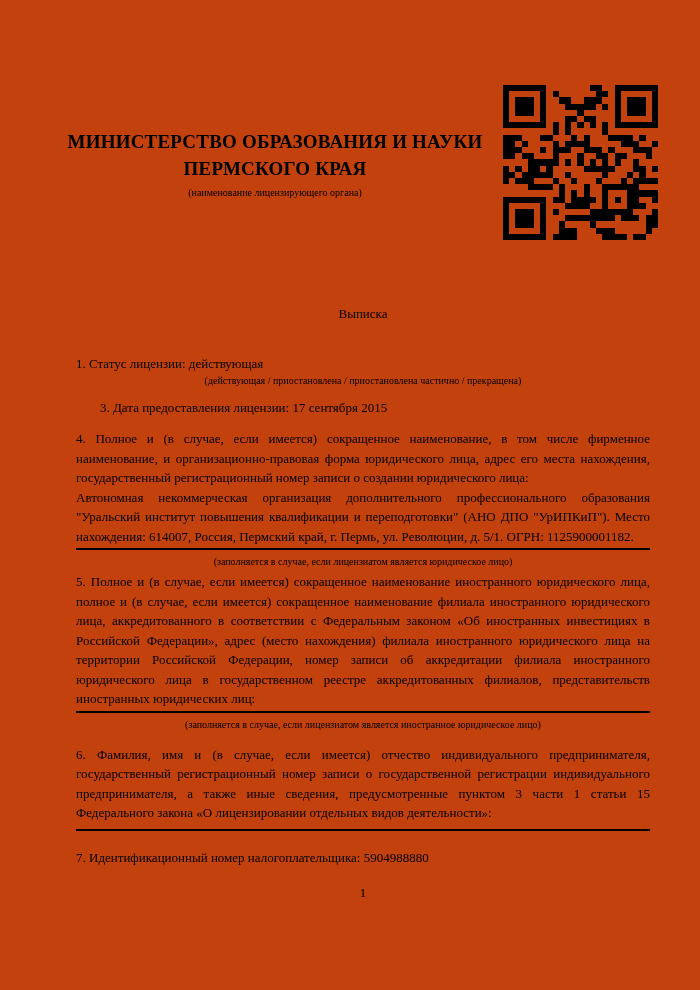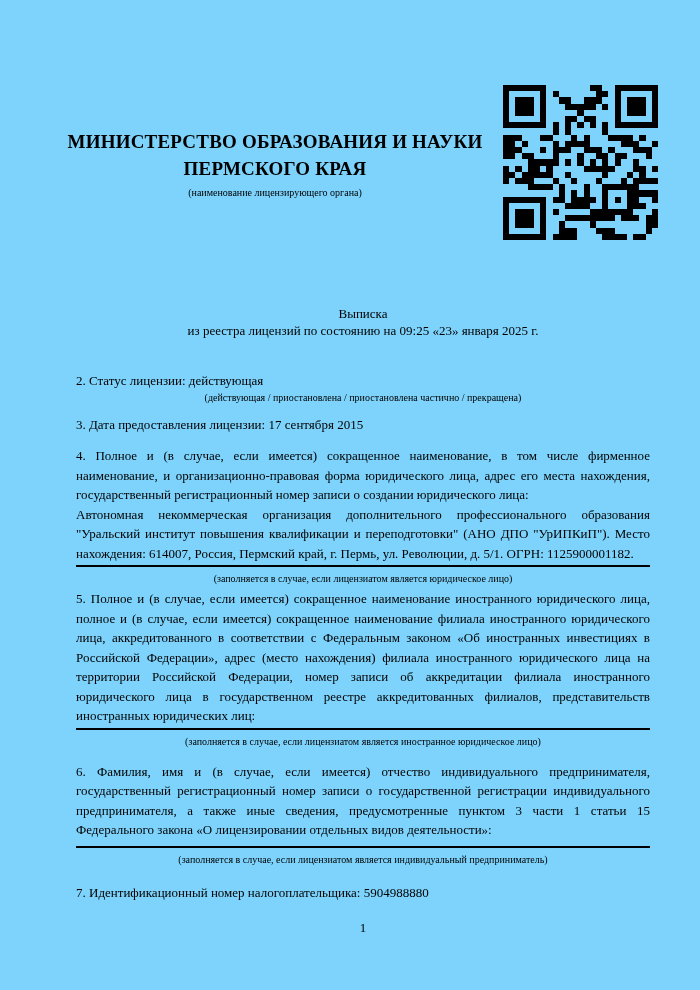--- a/index.html
+++ b/index.html
@@ -1,20 +1,20 @@
 <!DOCTYPE html>
 <html><head>
 <meta charset="utf-8">
 <style>
   html, body { margin: 0; padding: 0; background: #ffffff; }
   .page {
     position: relative;
     width: 700px;
     height: 990px;
-    background: #7dd3fc;
+    background: #c2410c;
     color: #000000;
     font-family: "Liberation Serif", serif;
     overflow: hidden;
   }
 
   
   .ministry-block {
     position: absolute;
     left: 60px;
     top: 128px;
@@ -62,21 +62,21 @@
     text-align: center;
   }
   .rule {
     border-top: 2px solid #000000;
     height: 0;
   }
 
   .mt-status   { margin-top: 32px; }
   .mt-cap1     { margin-top: 1px; font-family: Liberation Serif, serif; }
   .mt-reg      { margin-top: 20px; }
-  .mt-date     { margin-top: 11px; }
+  .mt-date     { margin-top: 11px; margin-left: 24px; }
   .mt-q4       { margin-top: 12px; }
   .mt-rule4    { margin-top: 2px; }
   .mt-cap4     { margin-top: 6px; }
   .mt-q5       { margin-top: 4px; }
   .mt-rule5    { margin-top: 2px; }
   .mt-cap5     { margin-top: 6px; }
   .mt-q6       { margin-top: 14px; }
   .mt-rule6    { margin-top: 6px; }
   .mt-cap6     { margin-top: 6px; }
   .mt-inn      { margin-top: 17px; }
@@ -403,40 +403,38 @@
         <rect x="111.60" y="148.80" width="6.26" height="6.26"></rect>
         <rect x="117.80" y="148.80" width="6.26" height="6.26"></rect>
         <rect x="130.20" y="148.80" width="6.26" height="6.26"></rect>
         <rect x="136.40" y="148.80" width="6.26" height="6.26"></rect>
       </svg></div>
 
   <div class="content">
 
     <div class="doc-title">
       <div>Выписка</div>
-      <div>из реестра лицензий по состоянию на 09:25 «23» января 2025 г.</div>
     </div>
 
-    <div class="item-line mt-status">2. Статус лицензии: действующая</div>
+    <div class="item-line mt-status">1. Статус лицензии: действующая</div>
     <div class="small-caption mt-cap1">(действующая / приостановлена / приостановлена частично / прекращена)</div>
 
 
     <div class="item-line mt-date">3. Дата предоставления лицензии: 17 сентября 2015</div>
 
     <div class="para mt-q4">4. Полное и (в случае, если имеется) сокращенное наименование, в том числе фирменное наименование, и организационно-правовая форма юридического лица, адрес его места нахождения, государственный регистрационный номер записи о создании юридического лица:</div>
     <div class="para">Автономная некоммерческая организация дополнительного профессионального образования "Уральский институт повышения квалификации и переподготовки" (АНО ДПО "УрИПКиП"). Место нахождения: 614007, Россия, Пермский край, г. Пермь, ул. Революции, д. 5/1. ОГРН: 1125900001182.</div>
     <div class="rule mt-rule4"></div>
     <div class="small-caption mt-cap4">(заполняется в случае, если лицензиатом является юридическое лицо)</div>
 
     <div class="para mt-q5">5. Полное и (в случае, если имеется) сокращенное наименование иностранного юридического лица, полное и (в случае, если имеется) сокращенное наименование филиала иностранного юридического лица, аккредитованного в соответствии с Федеральным законом «Об иностранных инвестициях в Российской Федерации», адрес (место нахождения) филиала иностранного юридического лица на территории Российской Федерации, номер записи об аккредитации филиала иностранного юридического лица в государственном реестре аккредитованных филиалов, представительств иностранных юридических лиц:</div>
     <div class="rule mt-rule5"></div>
     <div class="small-caption mt-cap5">(заполняется в случае, если лицензиатом является иностранное юридическое лицо)</div>
 
     <div class="para mt-q6">6. Фамилия, имя и (в случае, если имеется) отчество индивидуального предпринимателя, государственный регистрационный номер записи о государственной регистрации индивидуального предпринимателя, а также иные сведения, предусмотренные пунктом 3 части 1 статьи 15 Федерального закона «О лицензировании отдельных видов деятельности»:</div>
     <div class="rule mt-rule6"></div>
-    <div class="small-caption mt-cap6">(заполняется в случае, если лицензиатом является индивидуальный предприниматель)</div>
 
     <div class="item-line mt-inn">7. Идентификационный номер налогоплательщика: 5904988880</div>
 
     <div class="page-number">1</div>
 
   </div>
 </div>
 
 </body></html>

